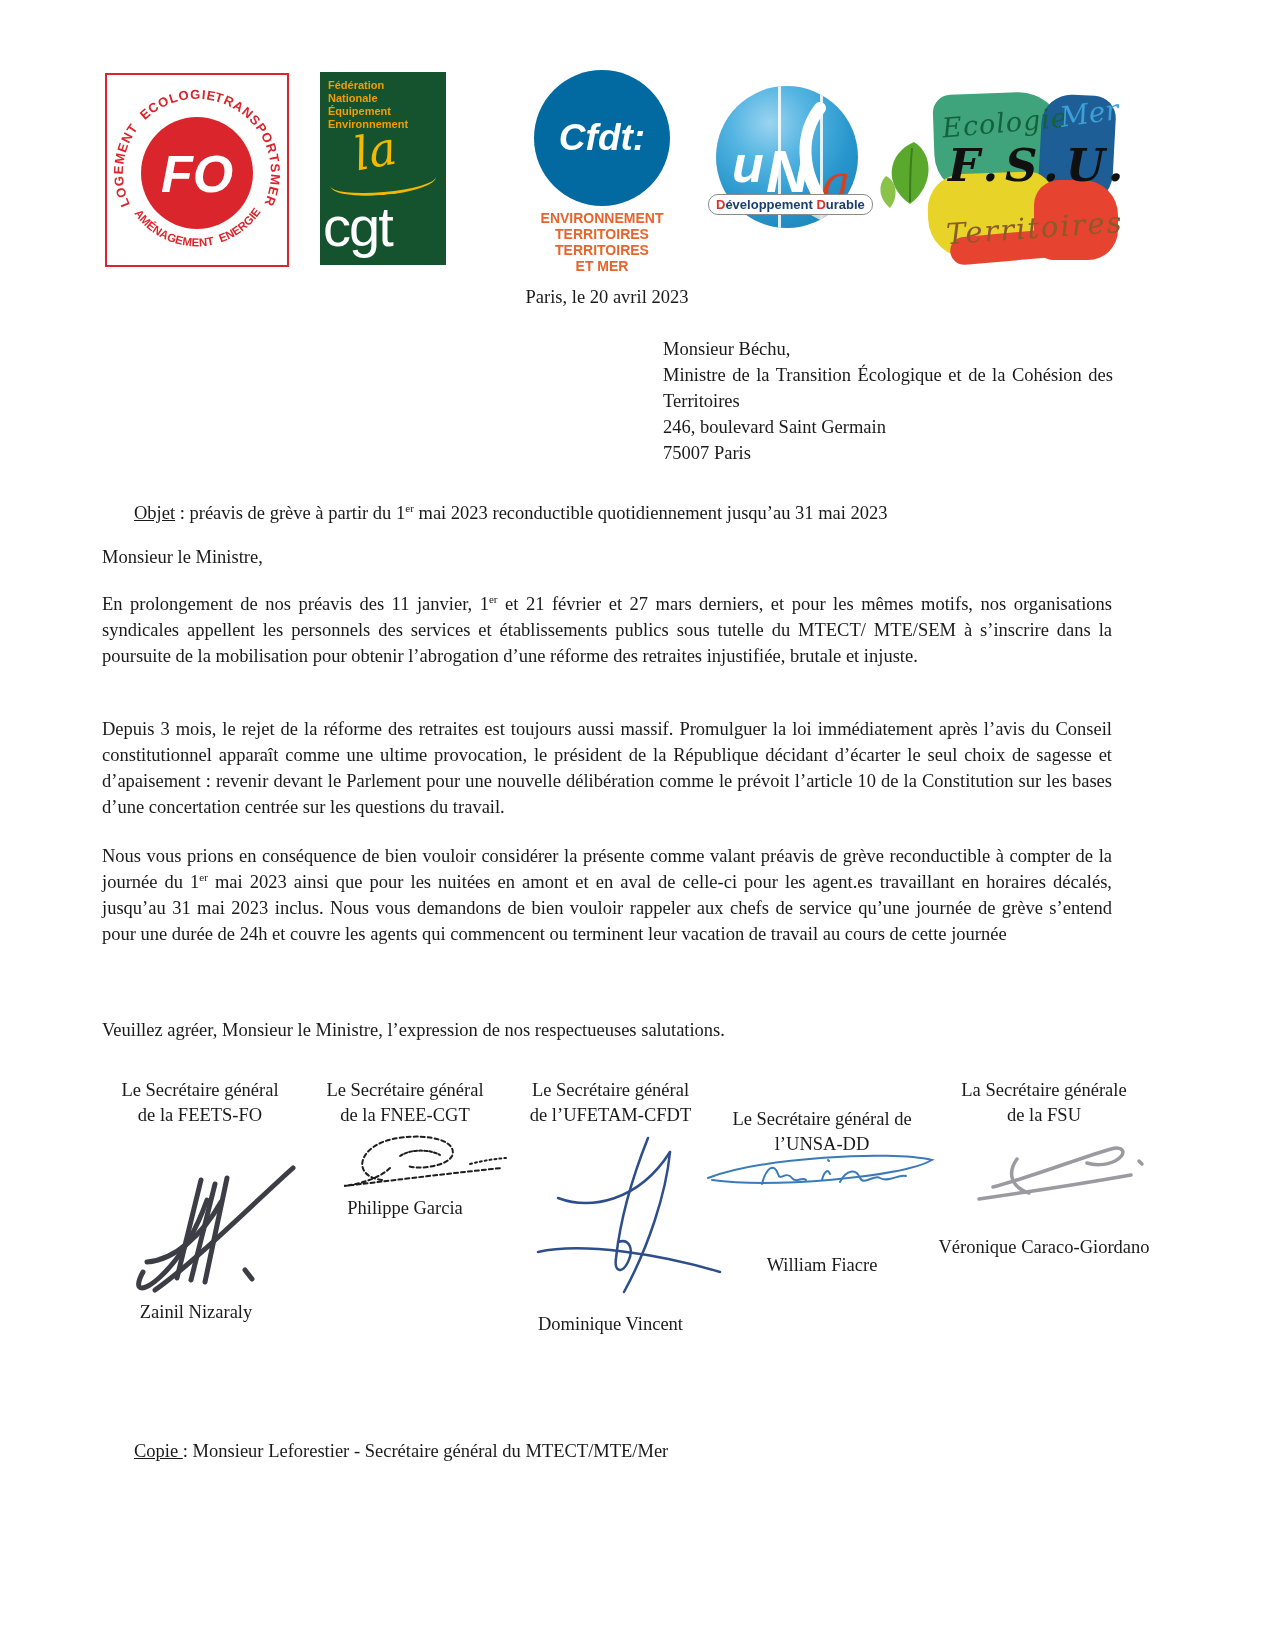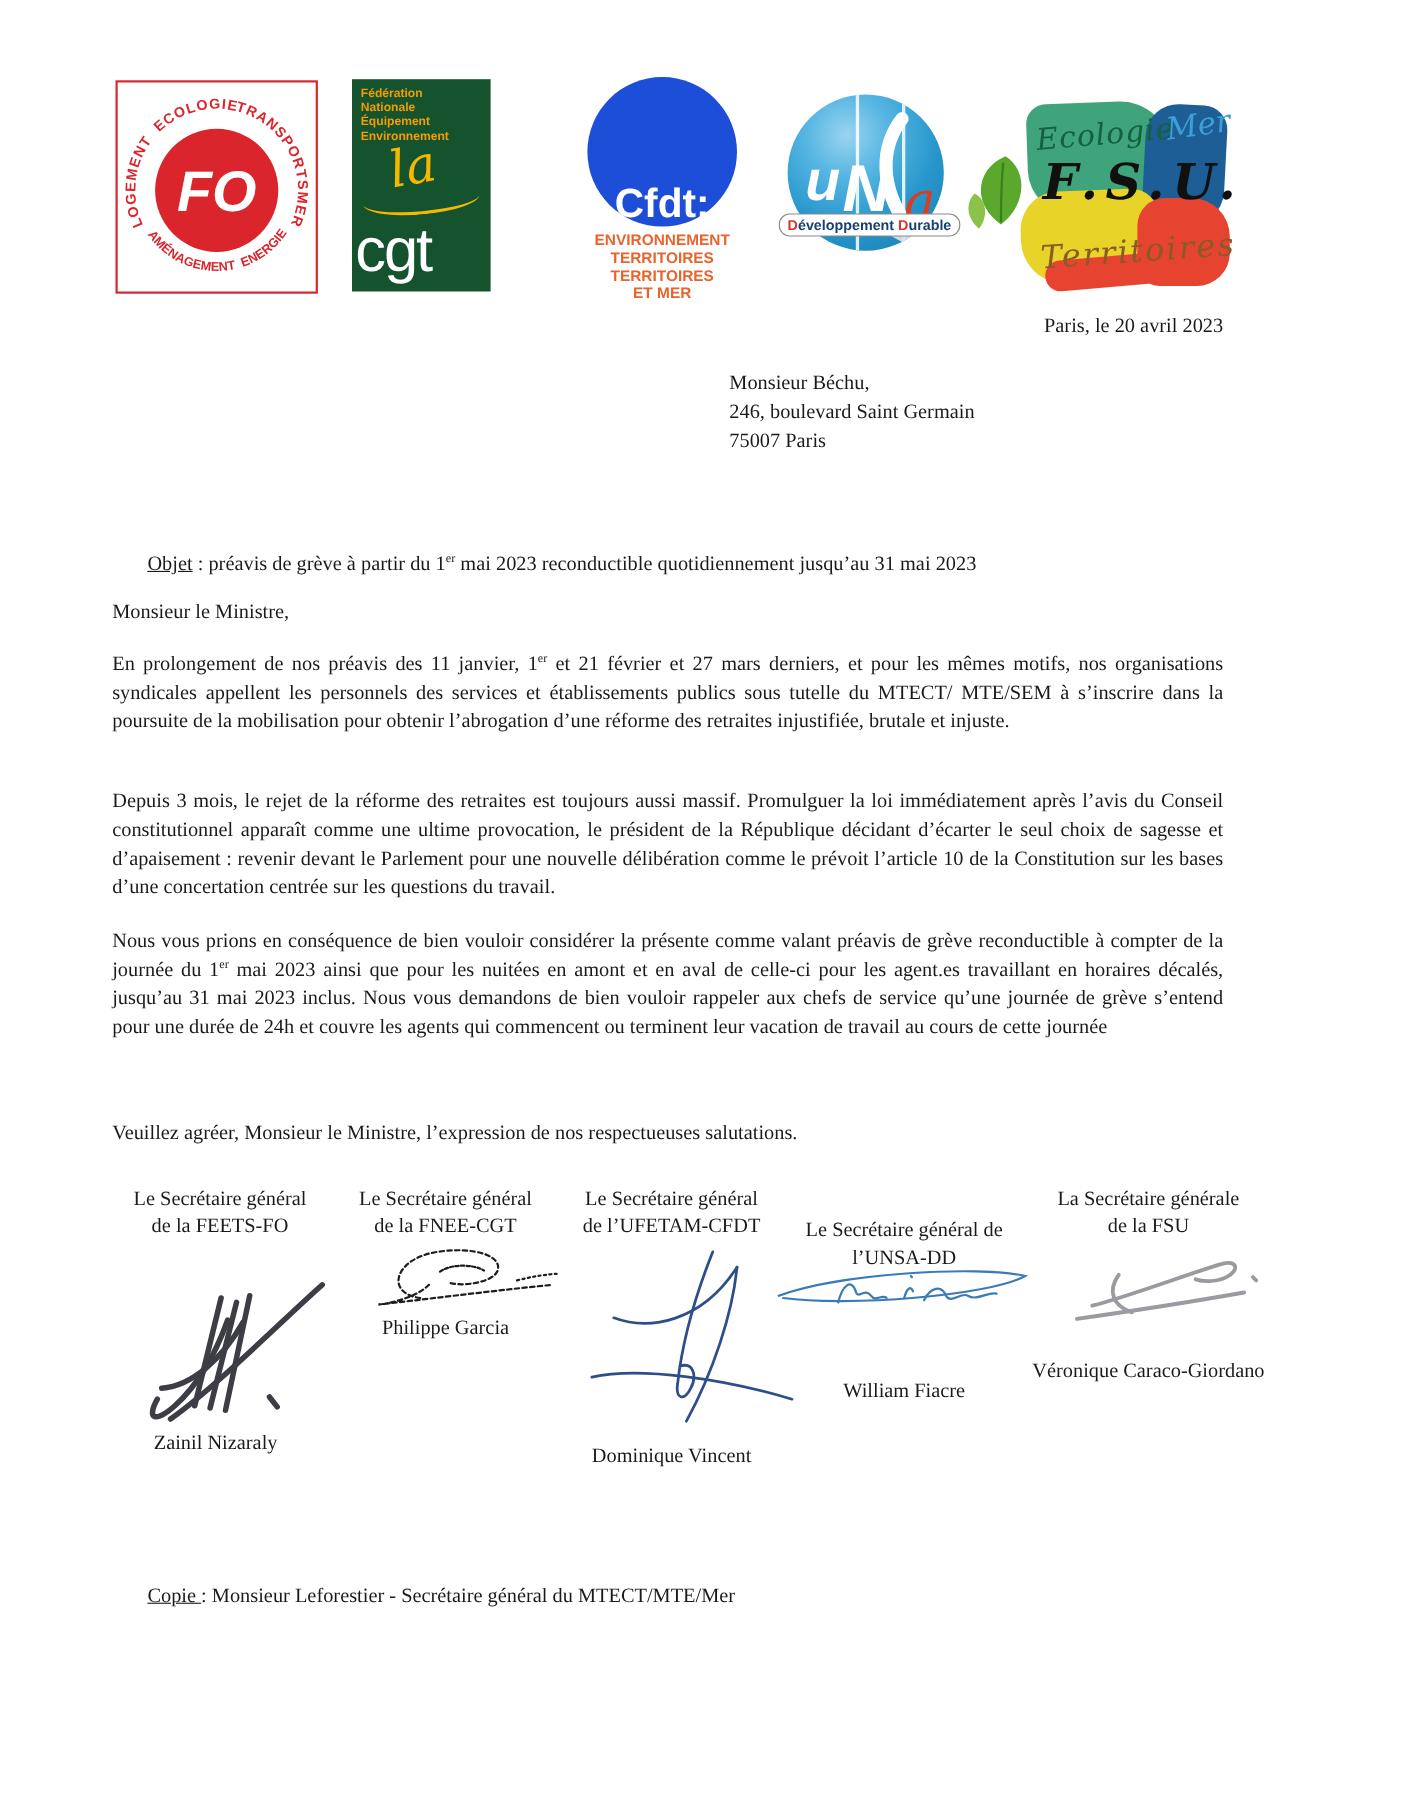--- a/index.html
+++ b/index.html
@@ -19,22 +19,22 @@
   .cgt-fed{position:absolute;top:7px;left:8px;font:bold 11px/13px "Liberation Sans",sans-serif;color:#f59c00;}
   .cgt-la{position:absolute;top:52px;left:34px;font-family:"DejaVu Serif",serif;font-style:italic;
           font-size:46px;color:#f5b800;transform:rotate(-10deg);}
   .cgt-swash{position:absolute;top:96px;left:10px;width:106px;height:24px;border-bottom:3px solid #f5b800;
              border-radius:50%;transform:rotate(-5deg);}
   .cgt-acronym{position:absolute;bottom:6px;left:3px;font-family:"Liberation Sans",sans-serif;
                font-weight:400;font-size:56px;color:#fff;letter-spacing:-2px;}
 
   
   .logo-cfdt{left:520px;top:70px;width:164px;height:196px;text-align:center;}
-  .cfdt-circle{width:136px;height:136px;border-radius:50%;background:#1d4ed8;margin:0 auto;
-               display:flex;align-items:flex-end;justify-content:center;}
+  .cfdt-circle{width:136px;height:136px;border-radius:50%;background:#0369a1;margin:0 auto;
+               display:flex;align-items:center;justify-content:center;font-style:italic;}
   .cfdt-acr{font-family:"Liberation Sans",sans-serif;font-weight:800;font-size:37px;color:#fff;}
   .cfdt-lines{margin-top:4px;font-family:"Liberation Sans",sans-serif;font-weight:bold;
               font-size:14px;line-height:16px;color:#e8642c;}
 
   
   .logo-unsa{left:716px;top:86px;width:145px;height:168px;}
   .unsa-sphere{position:absolute;left:0;top:0;width:142px;height:142px;border-radius:50%;overflow:hidden;
     background:radial-gradient(circle at 38% 26%,#9bd4f0 0%,#55b5e2 28%,#2796cc 60%,#1a7db0 100%);}
   .unsa-stripe{position:absolute;top:0;bottom:0;width:3px;background:rgba(255,255,255,.85);}
   .unsa-pill{position:absolute;left:-8px;top:108px;background:#fff;border:1px solid #8a8a8a;border-radius:10px;
@@ -51,21 +51,21 @@
   .p-red{left:112px;top:95px;width:84px;height:80px;background:#e64430;border-radius:25px 35px 30px 20px;}
   .p-redswash{left:28px;top:146px;width:162px;height:28px;background:#e64430;border-radius:14px;transform:rotate(-5deg);}
   .fsu-script{position:absolute;font-family:"DejaVu Serif",serif;font-style:italic;white-space:nowrap;}
   .fsu-ecologie{left:20px;top:22px;font-size:27px;color:#14623d;transform:rotate(-5deg);letter-spacing:1px;}
   .fsu-mer{left:138px;top:12px;font-size:28px;color:#3d9fd8;transform:rotate(-8deg);}
   .fsu-acr{position:absolute;left:26px;top:54px;font-family:"DejaVu Serif",serif;font-style:italic;font-weight:800;
            font-size:45px;color:#101010;letter-spacing:7px;white-space:nowrap;}
   .fsu-territoires{left:24px;top:126px;font-size:29px;color:#8a5a28;transform:rotate(-4deg);letter-spacing:2px;}
 
   
-  .date-line{left:102px;top:287px;width:1010px;text-align:right;font-size:18.5px;}
+  .date-line{left:102px;top:287px;width:1010px;text-align:center;font-size:18.5px;}
   .recipient{left:663px;top:336px;width:450px;font-size:18.5px;line-height:26px;}
   .recipient .just{text-align:justify;}
   .objet{left:102px;top:503px;width:1010px;font-size:18.5px;}
   .salutation{left:102px;top:547px;font-size:18.5px;}
   .p1{top:591px;} .p2{top:716px;} .p3{top:843px;}
   .closing{left:102px;top:1020px;font-size:18.5px;}
 
   
   .sig-col{position:absolute;top:1078px;text-align:center;font-size:18.5px;line-height:25px;}
   .sc1{left:100px;width:200px;} .sc2{left:305px;width:200px;} .sc3{left:508px;width:205px;}
@@ -159,20 +159,21 @@
     <div class="fsu-script fsu-ecologie">Ecologie</div>
     <div class="fsu-script fsu-mer">Mer</div>
     <div class="fsu-acr">F.S.U.</div>
     <div class="fsu-script fsu-territoires">Territoires</div>
   </div>
 
   <div class="abs date-line">Paris, le 20 avril 2023</div>
 
   <div class="abs recipient">
     <div>Monsieur Béchu,</div>
+    <div class="just">Ministre de la Transition Écologique et de la Cohésion des Territoires</div>
     <div>246, boulevard Saint Germain</div>
     <div>75007 Paris</div>
   </div>
 
   <div class="abs objet">
     <span class="ul">Objet</span><span> : préavis de grève à partir du 1</span><span class="sup">er</span><span> mai 2023 reconductible quotidiennement jusqu’au 31 mai 2023</span>
   </div>
 
   <div class="abs salutation">Monsieur le Ministre,</div>
 

